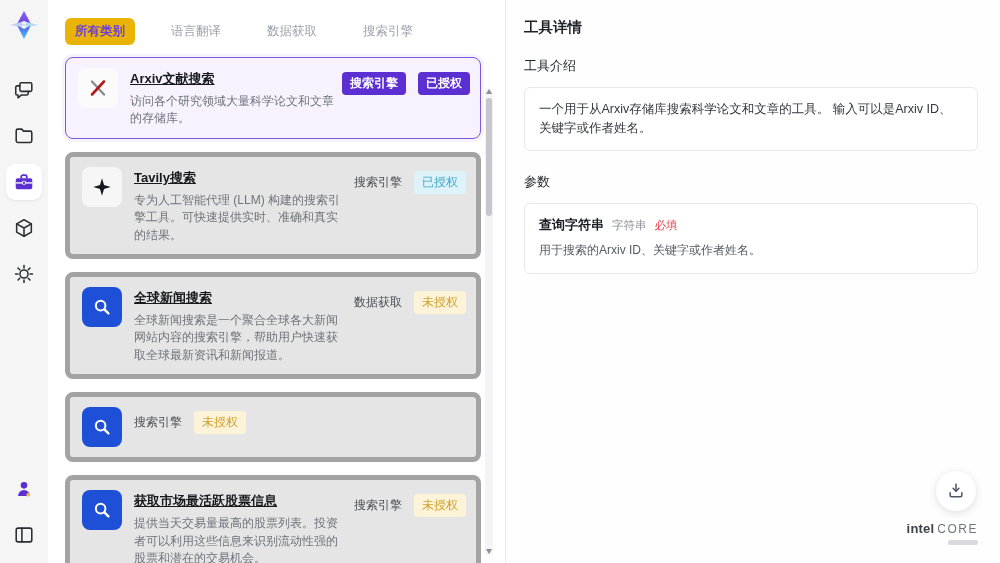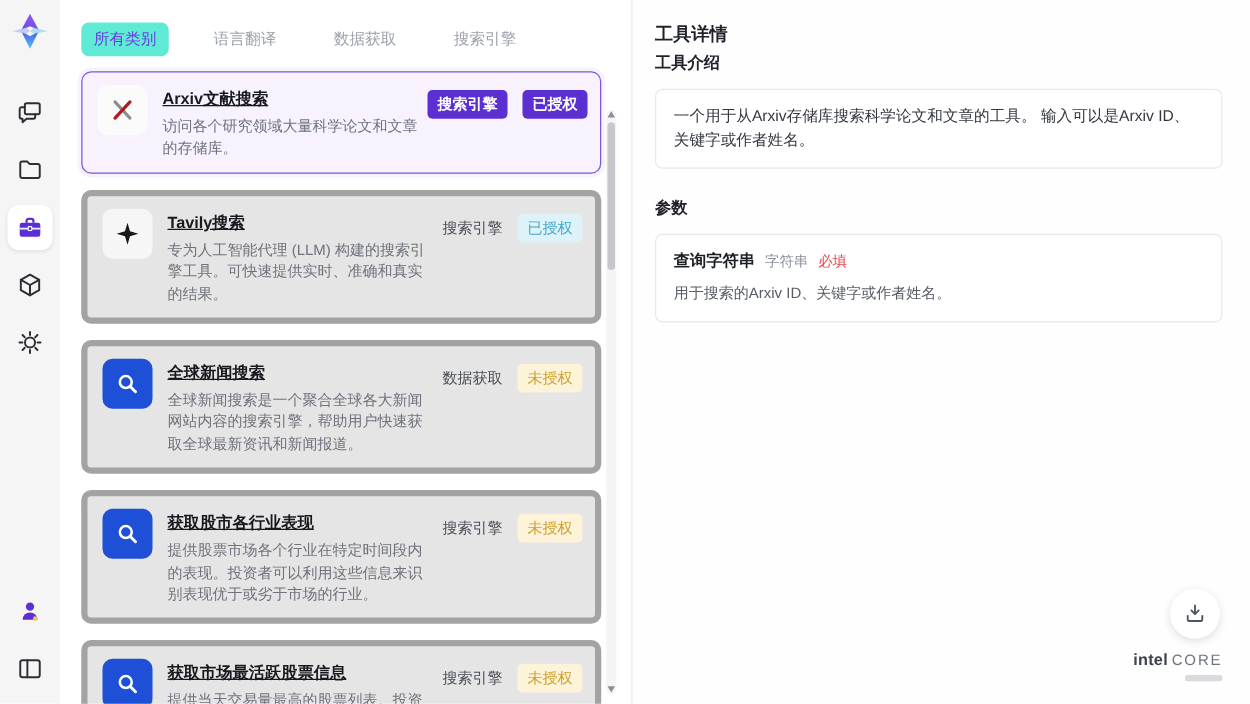--- a/index.html
+++ b/index.html
@@ -14,21 +14,21 @@
   .rail-btn { width:36px; height:36px; border-radius:9px; display:flex; align-items:center; justify-content:center; cursor:pointer; }
   .rail-btn svg { display:block; }
   .rail-btn.active { background:#ffffff; box-shadow:0 1px 3px rgba(0,0,0,.08); }
   .rail-spacer { flex:1; }
 
   
   .main { width:457px; flex-shrink:0; padding:18px 0 0 17px; position:relative; }
   .page-title { font-size:15px; font-weight:bold; margin-bottom:16px; }
   .tabs { display:flex; gap:26px; align-items:center; margin-bottom:12px; }
   .tab { font-size:12.5px; color:#9ca1ab; cursor:pointer; padding:5px 10px; border-radius:6px; white-space:nowrap; }
-  .tab.active { color:#6a3de0; background:#5eead4; font-weight:normal; }
+  .tab.active { color:#6a3de0; background:#eab308; font-weight:bold; }
 
   .tool-list { width:416px; }
   .tool-card { display:flex; background:#e5e5e5; border:5px solid #a3a3a3; border-radius:8px; padding:10px 10px 10px 12px; margin-bottom:13px; cursor:pointer; }
   .tool-card.selected { border:1.5px solid #7a57dd; background:#f7f2fd; box-shadow:0 0 0 3px rgba(122,87,221,.07); }
   .tool-icon { width:40px; height:40px; border-radius:8px; flex-shrink:0; margin-right:12px; display:flex; align-items:center; justify-content:center; background:#f6f6f7; }
   .tool-icon.icon-arxiv { background:#fbfbfc; }
   .tool-icon.icon-sparkle { background:#f6f6f7; }
   .tool-icon.icon-search { background:#1d4fd7; }
   .tool-body { flex:1; min-width:0; padding-right:8px; }
   .tool-name { font-size:13px; font-weight:bold; margin:2px 0 5px; color:#17191e;text-decoration:underline; }
@@ -44,22 +44,22 @@
   
   .list-scrollbar { position:absolute; right:12px; top:88px; bottom:8px; width:8px; }
   .list-scrollbar .track { position:absolute; inset:0; background:#f4f4f6; border-radius:4px; }
   .list-scrollbar .thumb { position:absolute; top:10px; left:1px; width:6px; height:118px; background:#c6c6cc; border-radius:3px; }
   .arrow-up,.arrow-down { position:absolute; left:1px; width:0; height:0; border-left:3px solid transparent; border-right:3px solid transparent; }
   .arrow-up { top:1px; border-bottom:5px solid #8d8d94; }
   .arrow-down { bottom:1px; border-top:5px solid #8d8d94; }
 
   
   .detail { flex:1; border-left:1px solid #ececf0; background:#fefefe; padding:18px 22px 0 18px; position:relative; }
-  .detail-title { font-size:14.5px; font-weight:bold; margin-bottom:4px; }
-  .section-h { font-size:13px; font-weight:bold; margin-bottom:12px; }
+  .detail-title { font-size:14.5px; font-weight:bold; margin-bottom:20px; }
+  .section-h { font-size:13px; font-weight:normal; margin-bottom:12px; }
   .intro-box { border:1px solid #e8e8ec; border-radius:6px; background:#fff; padding:12px 14px; font-size:12.5px; color:#33373f; margin-bottom:22px; line-height:1.5; }
   .param-box { border:1px solid #e8e8ec; border-radius:6px; background:#fff; padding:12px 14px 14px; }
   .param-head { display:flex; align-items:baseline; gap:8px; margin-bottom:8px; }
   .param-name { font-size:13px; font-weight:bold; color:#1b1e24; }
   .param-type { font-size:11.5px; color:#8a8f99; }
   .param-req { font-size:11.5px; color:#e5484d; }
   .param-desc { font-size:12px; color:#565b64; }
 
   
   .fab-download { position:absolute; right:24px; bottom:52px; width:40px; height:40px; border-radius:50%; background:#fff; box-shadow:0 2px 8px rgba(0,0,0,.13); display:flex; align-items:center; justify-content:center; cursor:pointer; }
@@ -212,24 +212,20 @@
             <span class="badge unauth">未授权</span>
           </div>
   </div>
         <div class="tool-card">
     <div class="tool-icon icon-search">
             <svg width="22" height="22" viewBox="0 0 24 24" fill="none" stroke="#ffffff" stroke-linecap="round">
               <circle cx="10.5" cy="10.5" r="5.2" stroke-width="2.2"></circle>
               <path d="M14.6 14.6 19 19" stroke-width="2.6"></path>
             </svg>
           </div>
-    <div class="tool-body">
-      <div class="tool-name">获取股市各行业表现</div>
-      <div class="tool-desc">提供股票市场各个行业在特定时间段内的表现。投资者可以利用这些信息来识别表现优于或劣于市场的行业。</div>
-    </div>
     <div class="tool-tags">
             <span class="cat-text">搜索引擎</span>
             <span class="badge unauth">未授权</span>
           </div>
   </div>
         <div class="tool-card">
     <div class="tool-icon icon-search">
             <svg width="22" height="22" viewBox="0 0 24 24" fill="none" stroke="#ffffff" stroke-linecap="round">
               <circle cx="10.5" cy="10.5" r="5.2" stroke-width="2.2"></circle>
               <path d="M14.6 14.6 19 19" stroke-width="2.6"></path>

